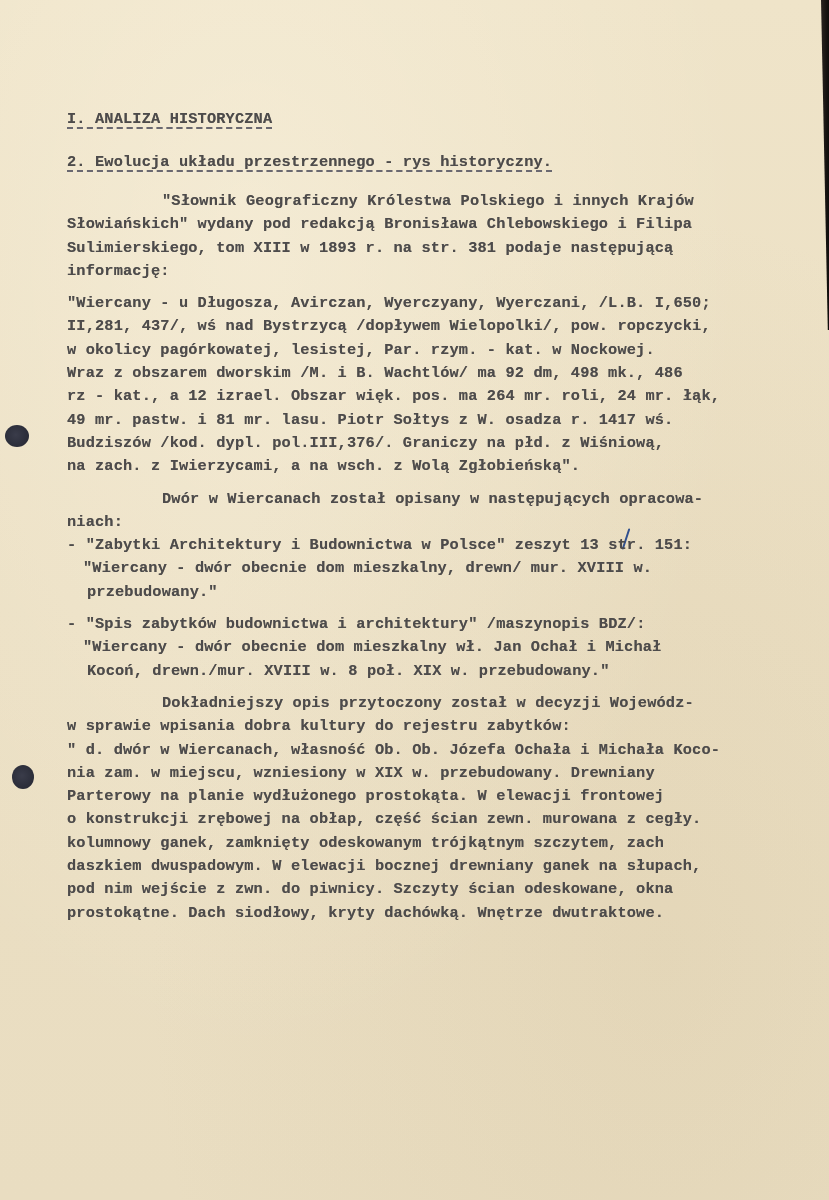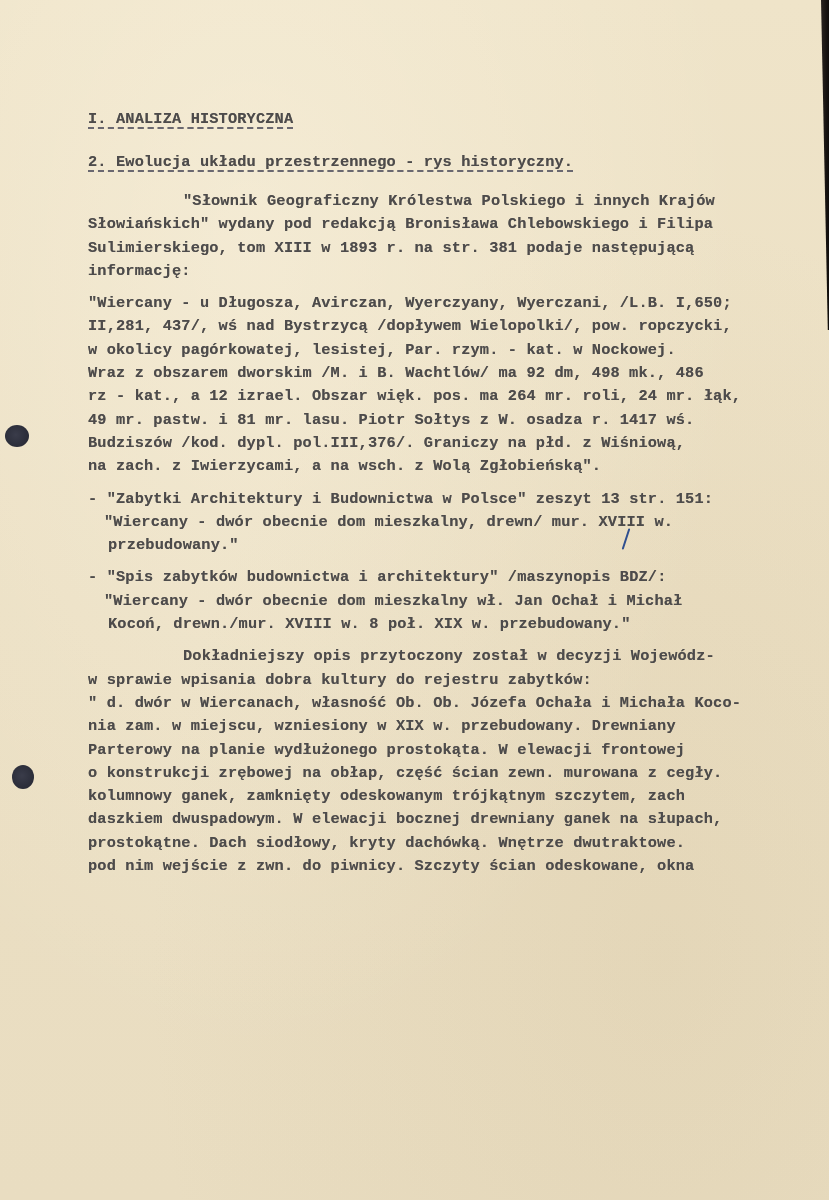--- a/index.html
+++ b/index.html
@@ -38,21 +38,21 @@
     width: 24px;
     height: 22px;
     border-radius: 50%;
     background: radial-gradient(circle at 45% 45%, #3a3c4a 0%, #2a2c38 70%, #23242e 100%);
   }
   .punch-hole.h1 { left: 5px; top: 425px; }
   .punch-hole.h2 { left: 12px; top: 765px; width: 22px; height: 24px; }
 
   .text {
     position: absolute;
-    left: 88px;
+    left: 67px;
     top: 108px;
     width: 720px;
     font-size: 15.3px;
     letter-spacing: 0.15px;
     font-weight: bold;
     color: #4d4b4b;
     text-shadow: 0 0 0.6px rgba(60,60,60,0.5);
   }
   .line {
     position: relative;
@@ -114,20 +114,24 @@
       <div class="line">II,281, 437/, wś nad Bystrzycą /dopływem Wielopolki/, pow. ropczycki,</div>
       <div class="line">w okolicy pagórkowatej, lesistej, Par. rzym. - kat. w Nockowej.</div>
       <div class="line">Wraz z obszarem dworskim /M. i B. Wachtlów/ ma 92 dm, 498 mk., 486</div>
       <div class="line">rz - kat., a 12 izrael. Obszar więk. pos. ma 264 mr. roli, 24 mr. łąk,</div>
       <div class="line">49 mr. pastw. i 81 mr. lasu. Piotr Sołtys z W. osadza r. 1417 wś.</div>
       <div class="line">Budziszów /kod. dypl. pol.III,376/. Graniczy na płd. z Wiśniową,</div>
       <div class="line">na zach. z Iwierzycami, a na wsch. z Wolą Zgłobieńską".</div>
     </div>
     <div class="gap-md"></div>
 
+    <div>
+      <div class="line indent-para">Dwór w Wiercanach został opisany w następujących opracowa-</div>
+      <div class="line">niach:</div>
+    </div>
 
     <div>
       <div>
         <div class="line"><span>-</span> <span>"Zabytki Architektury i Budownictwa w Polsce" zeszyt 13 str. 151:</span></div>
         <div class="line indent-item">"Wiercany - dwór obecnie dom mieszkalny, drewn/ mur. XVIII w.</div>
         <div class="line indent-item2">przebudowany."</div>
       </div>
       <div class="gap-md"></div>
       <div>
         <div class="line"><span>-</span> <span>"Spis zabytków budownictwa i architektury" /maszynopis BDZ/:</span></div>
@@ -139,17 +143,17 @@
 
     <div>
       <div class="line indent-para">Dokładniejszy opis przytoczony został w decyzji Wojewódz-</div>
       <div class="line">w sprawie wpisania dobra kultury do rejestru zabytków:</div>
       <div class="line">" d. dwór w Wiercanach, własność Ob. Ob. Józefa Ochała i Michała Koco-</div>
       <div class="line">nia zam. w miejscu, wzniesiony w XIX w. przebudowany. Drewniany</div>
       <div class="line">Parterowy na planie wydłużonego prostokąta. W elewacji frontowej</div>
       <div class="line">o konstrukcji zrębowej na obłap, część ścian zewn. murowana z cegły.</div>
       <div class="line">kolumnowy ganek, zamknięty odeskowanym trójkątnym szczytem, zach</div>
       <div class="line">daszkiem dwuspadowym. W elewacji bocznej drewniany ganek na słupach,</div>
+      <div class="line">pod nim wejście z zwn. do piwnicy. Szczyty ścian odeskowane, okna</div>
       <div class="line">prostokątne. Dach siodłowy, kryty dachówką. Wnętrze dwutraktowe.</div>
-      <div class="line">pod nim wejście z zwn. do piwnicy. Szczyty ścian odeskowane, okna</div>
     </div>
   </div>
 </div>
 
 </body></html>

